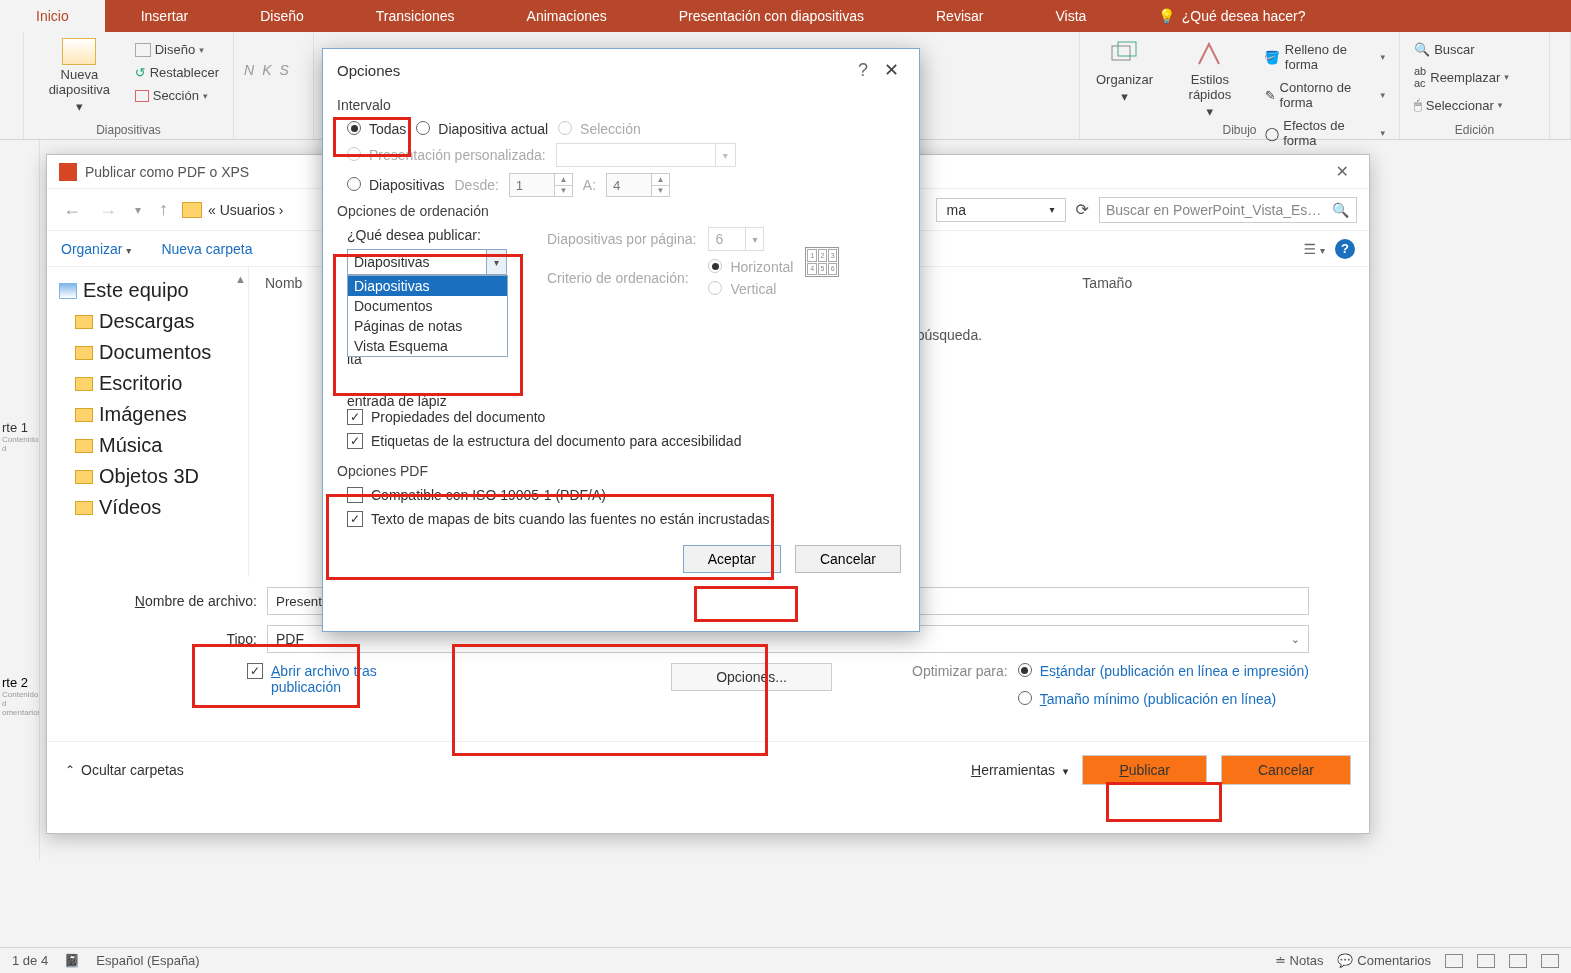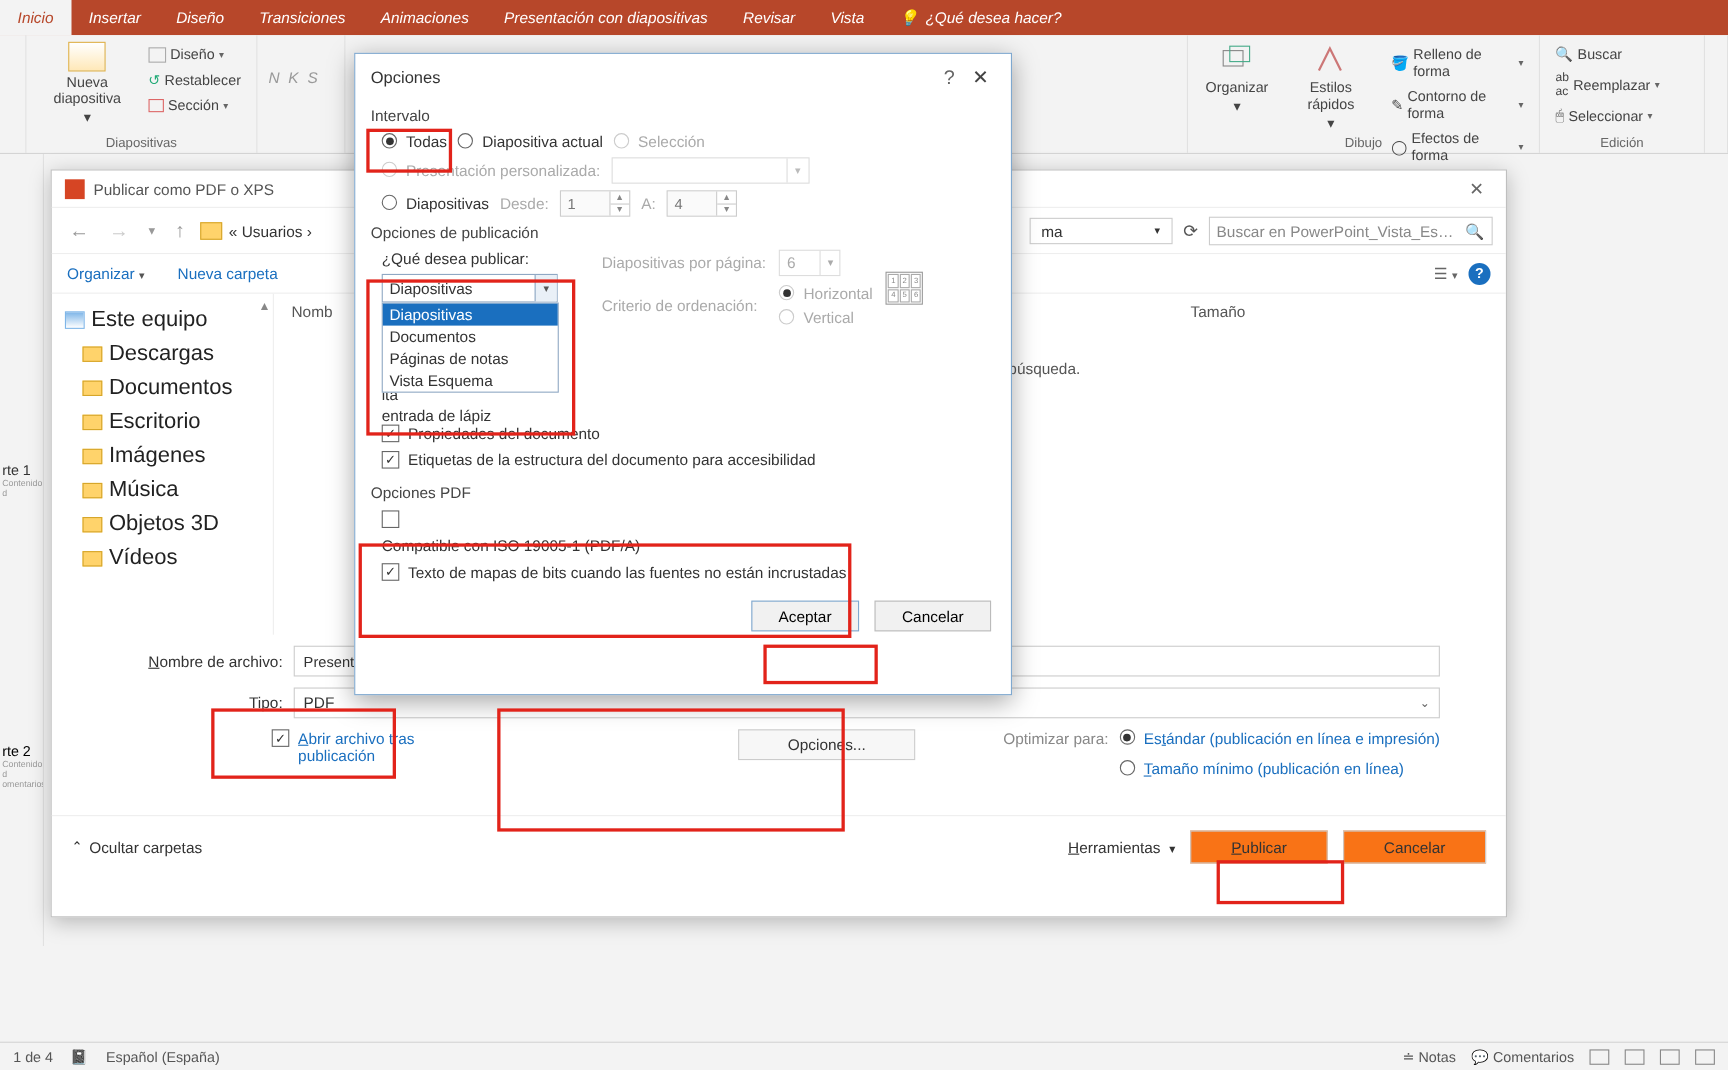--- a/index.html
+++ b/index.html
@@ -1,20 +1,20 @@
 <!DOCTYPE html>
 <html><head>
 <meta charset="utf-8">
 <style>
 * { margin: 0; padding: 0; box-sizing: border-box; font-family: "Segoe UI", Tahoma, sans-serif; }
 body { width: 1571px; height: 973px; background: #f3f3f3; overflow: hidden; position: relative; font-size: 14px; color: #333; }
 
 
 .ribbon-tabs { background: #b7472a; height: 32px; display: flex; align-items: center; padding: 0 0 0 0; }
-.ribbon-tab { padding: 0 16px; height: 32px; line-height: 32px; color: #fff; cursor: pointer; font-size: 14px; font-style: italic; }
+.ribbon-tab { padding: 0 36px; height: 32px; line-height: 32px; color: #fff; cursor: pointer; font-size: 14px; }
 .ribbon-tab.active { background: #f3f3f3; color: #b7472a; }
 .tellme { display: flex; align-items: center; gap: 6px; }
 
 
 .ribbon { background: #f3f3f3; height: 108px; border-bottom: 1px solid #d4d4d4; display: flex; position: relative; }
 .ribbon-group { border-right: 1px solid #e1e1e1; padding: 4px 10px 2px 10px; display: flex; flex-direction: column; justify-content: space-between; }
 .ribbon-group-title { text-align: center; font-size: 12px; color: #666; margin-top: auto; }
 .ribbon-col { display: flex; flex-direction: column; gap: 4px; }
 .rbtn { display: flex; align-items: center; gap: 4px; font-size: 13px; color: #444; padding: 2px 4px; }
 .rbtn .caret { font-size: 9px; color: #666; }
@@ -417,37 +417,37 @@
       <span class="disabled">A:</span>
       <div class="spinner disabled">
           <input disabled="" value="4" style="">
           <div class="spins">
             <div>▲</div>
             <div>▼</div>
           </div>
         </div>
     </div>
 
-    <div class="sect-title">Opciones de publicación</div>
+    <div class="sect-title">Opciones de ordenación</div>
 
     <div style="display:flex; gap:40px; align-items:flex-start;">
       <div class="r-indent" style="position:relative;">
         <div style="font-size:14px;margin-bottom:6px;">¿Qué desea publicar:</div>
         <div class="combo">
           <span>Diapositivas</span>
           <div class="caret-box">▾</div>
           <div class="dropdown">
             <div class="dd-item sel">Diapositivas</div>
             <div class="dd-item">Documentos</div>
             <div class="dd-item">Páginas de notas</div>
             <div class="dd-item">Vista Esquema</div>
           </div>
         </div>
         <div style="margin-top:76px;color:#333;">lta</div>
-        <div style="margin-top:3px;color:#333;">entrada de lápiz</div>
+        <div style="margin-top:26px;color:#333;">entrada de lápiz</div>
       </div>
 
       <div style="display:grid; grid-template-columns:auto auto auto; gap:8px 12px; align-items:center;">
         <span class="disabled">Diapositivas por página:</span>
         <div style="border:1px solid #ddd;height:24px;width:56px;display:flex;align-items:center;padding:0 6px;color:#aaa;position:relative;">
             <span>6</span>
             <span style="position:absolute;right:0;top:0;width:18px;height:22px;border-left:1px solid #ddd;display:flex;align-items:center;justify-content:center;font-size:10px;">▾</span>
           </div>
         <div class="layout-icon" style="grid-row:span 2;">
             <div>1</div>
@@ -474,21 +474,21 @@
     <div class="r-indent chk-line" style="margin-bottom:8px;">
         <div class="chk">✓</div>
         <span>Propiedades del documento</span>
       </div>
     <div class="r-indent chk-line">
         <div class="chk">✓</div>
         <span>Etiquetas de la estructura del documento para accesibilidad</span>
       </div>
 
     <div class="sect-title" style="margin-top:14px;">Opciones PDF</div>
-    <div class="r-indent chk-line" style="margin-bottom:8px;flex-direction:column;">
+    <div class="r-indent chk-line" style="margin-bottom:8px;">
         <div class="chk"></div>
         <span>Compatible con ISO 19005-1 (PDF/A)</span>
       </div>
     <div class="r-indent chk-line">
         <div class="chk">✓</div>
         <span>Texto de mapas de bits cuando las fuentes no están incrustadas</span>
       </div>
   </div>
   <div class="odlg-footer">
     <button class="obtn" style="border-color:#7fa8cf;">Aceptar</button>

